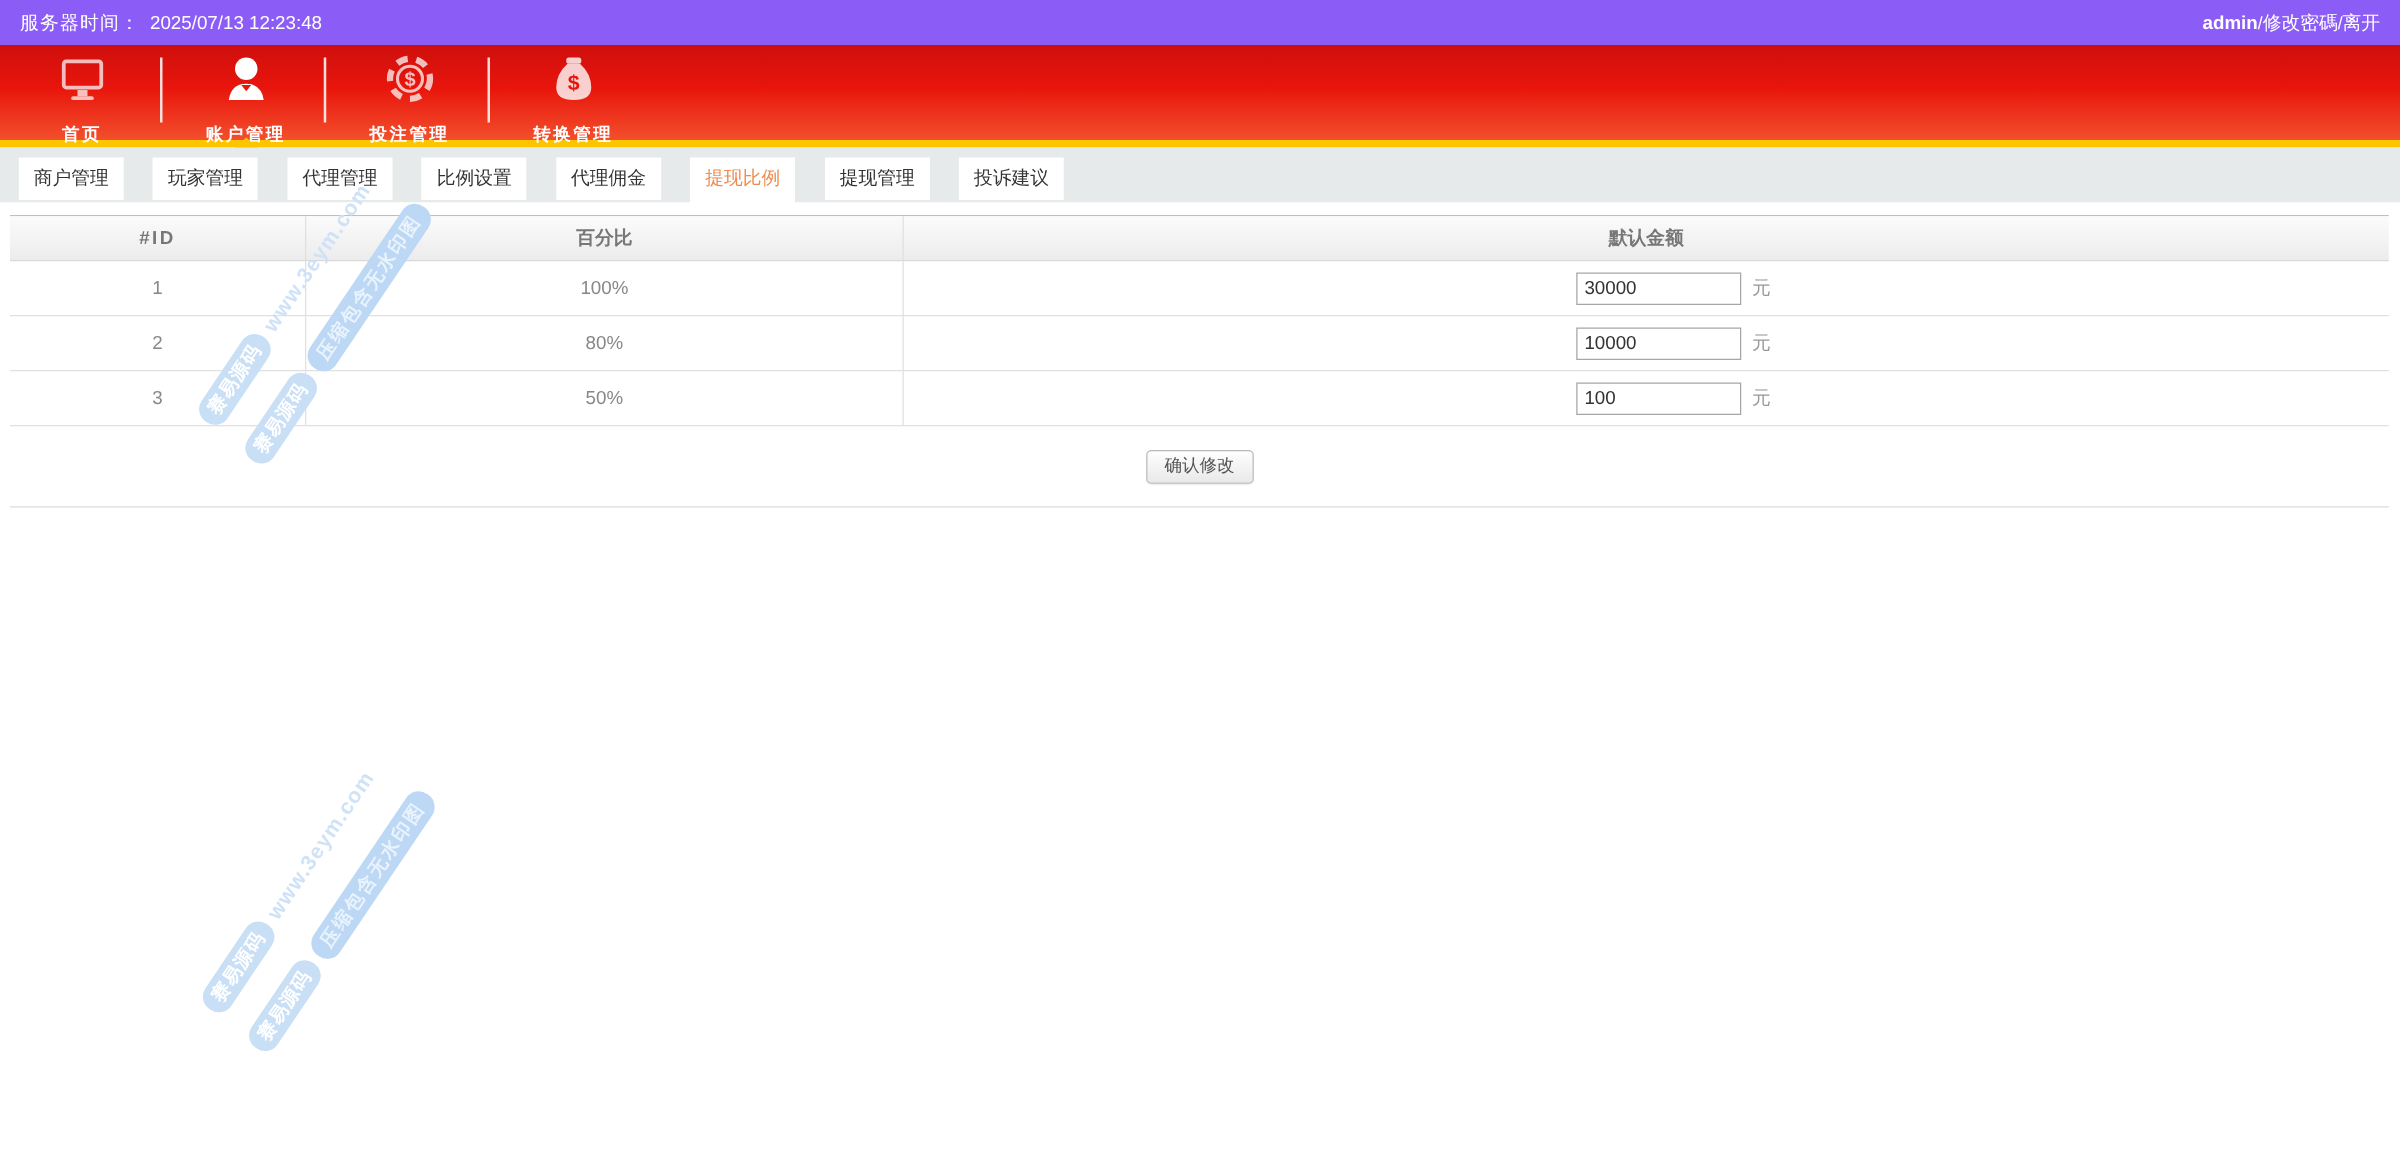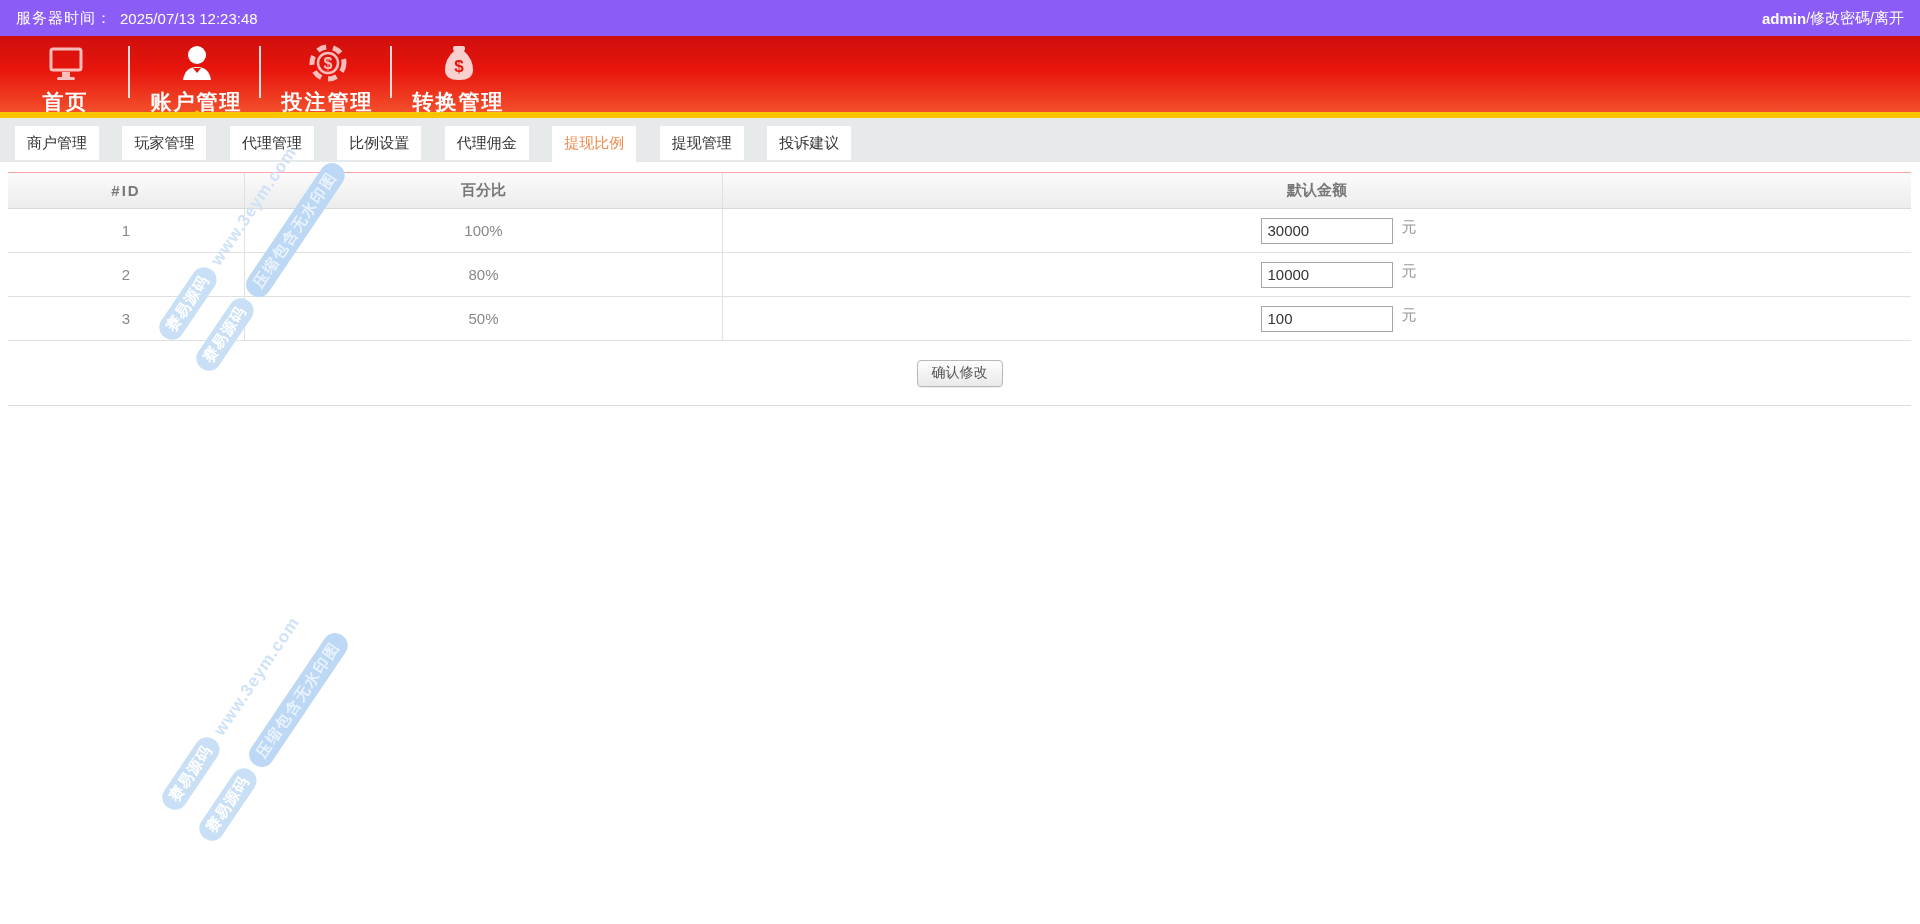--- a/index.html
+++ b/index.html
@@ -17,22 +17,22 @@
   .topbar a { color:#fff; text-decoration:none; }
   .topbar .username { font-weight:bold; }
 
   
   .nav { position:relative; height:76px;
     background:linear-gradient(180deg,#cf0f0d 0%,#e8150c 45%,#f34f2c 100%); }
   .nav-yellow { height:6px; background:#fdc500; }
   .nav-item { position:absolute; top:0; width:131px; height:76px; text-align:center;
     cursor:pointer; }
   .nav-item .icon { display:block; height:48px; padding-top:6px; }
-  .nav-item .label { display:block; color:#fff; font-size:21px; font-weight:bold;
-    letter-spacing:2px; margin-top:4px; }
+  .nav-item .label { display:block; color:#fff; font-size:14px; font-weight:bold;
+    letter-spacing:2px; margin-top:15px; }
   .nav-sep { position:absolute; top:10px; width:2px; height:52px;
     background:rgba(255,255,255,.85); }
   .nav-caret { position:absolute; bottom:-6px; left:50%; margin-left:-9px;
     width:0; height:0; border-left:9px solid transparent;
     border-right:9px solid transparent; border-bottom:8px solid #fdc500; }
 
   
   .tabstrip { height:44px; background:#e6eaeb; padding:8px 0 0 15px; white-space:nowrap; }
   .tab { display:inline-block; width:84px; height:34px; line-height:34px;
     background:#fff; text-align:center; font-size:15px; color:#333;
@@ -46,21 +46,21 @@
   .trow { display:flex; }
   .thead { height:36px; background:linear-gradient(180deg,#fbfbfb,#ececec);
     border-bottom:1px solid #d9d9d9; font-weight:bold; color:#777; }
   .tbody { height:44px; border-bottom:1px solid #e0e0e0; color:#888; }
   .cell { display:flex; align-items:center; justify-content:center; font-size:15px; }
   .c1 { width:237px; }
   .c2 { width:478px; }
   .c3 { flex:1; }
   .vline { border-right:1px solid #e0e0e0; }
   .thead .c1 { letter-spacing:2px; }
-  .amount-wrap { display:flex; align-items:flex-start; transform:translateX(13px);padding-left:17px; }
+  .amount-wrap { display:flex; align-items:center; transform:translateX(13px);padding-left:17px; }
   .amount-input { width:132px; height:26px; border:1px solid #a6a6a6; background:#fff;
     font-size:15px; color:#333; padding:0 6px;
     font-family:"Liberation Sans","DejaVu Sans",sans-serif; }
   .unit { color:#999; font-size:15px; margin-left:9px; }
   .tfoot { height:64px; display:flex; align-items:center; justify-content:center; }
   .confirm-btn { width:86px; height:27px; border:1px solid #b9b9b9; border-radius:4px;
     background:linear-gradient(180deg,#fefefe,#e9e9e9); color:#555; font-size:14px;
     cursor:pointer; box-shadow:0 1px 1px rgba(0,0,0,.08);
     font-family:"Liberation Sans","DejaVu Sans",sans-serif; }
 

